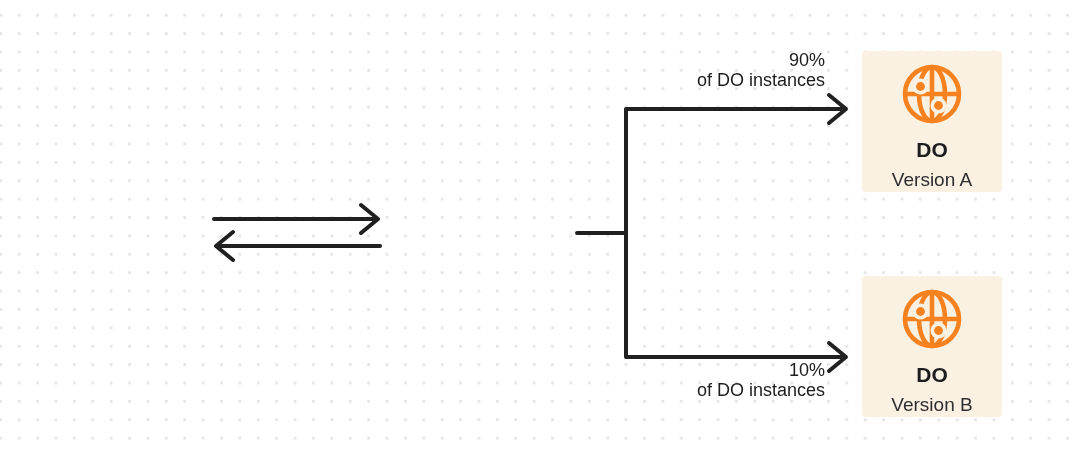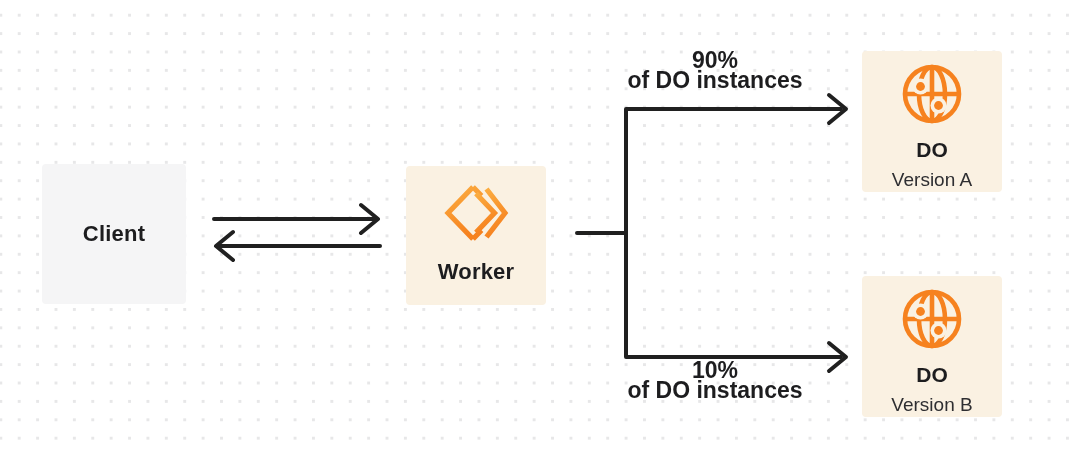--- a/index.html
+++ b/index.html
@@ -71,23 +71,23 @@
   .do-subtitle {
     font-weight: normal;
     font-size: 19px;
     color: var(--subtext, #2e2e31);
     margin-top: 8px;
     line-height: 21px;
   }
   .branch-label {
     position: absolute;
     width: 220px;
-    text-align: center;
-    font-weight: bold;
-    font-size: 23px;
+    text-align: right;
+    font-weight: normal;
+    font-size: 18px;
     line-height: 20px;
     color: var(--text, #1d1d1f);
   }
   .branch-label-top    { left: 605px; top: 50px; }
   .branch-label-bottom { left: 605px; top: 360px; }
 
   .icon-globe { width: 64px; height: 64px; }
   .icon-workers { width: 66px; height: 60px; }
 
   .g-stroke { fill: none; stroke: var(--orange, #f6821f); stroke-width: 4.6; }
@@ -114,32 +114,21 @@
 
     <path class="conn" d="M380 246 H220 M233 232 L216 246 L233 260"></path>
 
     <path class="conn" d="M577 233 H626 M841 109 H626 V357 H841"></path>
 
     <path class="conn" d="M829 95 L846 109 L829 123"></path>
 
     <path class="conn" d="M829 343 L846 357 L829 371"></path>
   </svg>
 
-  <div class="node gray node-client">
-    <span class="node-title">Client</span>
-  </div>
 
-  <div class="node cream node-worker">
-    <svg class="icon-workers" viewBox="0 0 66 58" xmlns="http://www.w3.org/2000/svg">
-      <path class="w-stroke" d="M30 3 L5 29 L30 55 M30 3 L38.5 11.8 M30 55 L38.5 46.2"></path>
-      <path class="w-stroke" d="M33 9.5 L51.5 29 L33 48.5"></path>
-      <path class="w-stroke" d="M43.5 5 L62 29 L43.5 53"></path>
-    </svg>
-    <span class="node-title">Worker</span>
-  </div>
 
   <div class="branch-label branch-label-top">
     <div>90%</div>
     <div>of DO instances</div>
   </div>
 
   <div class="branch-label branch-label-bottom">
     <div>10%</div>
     <div>of DO instances</div>
   </div>

